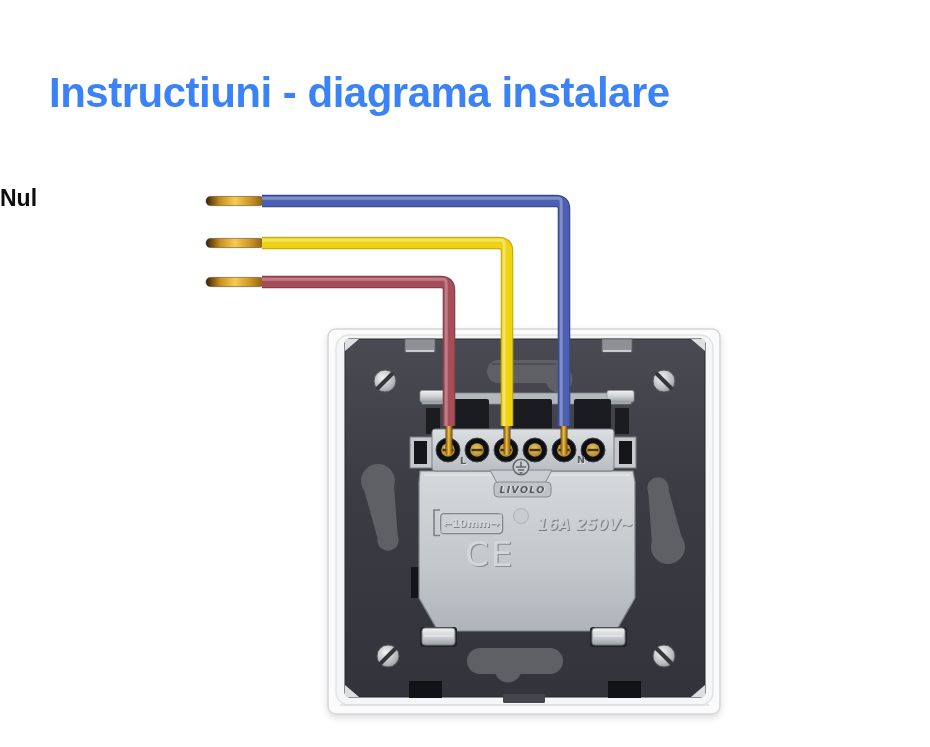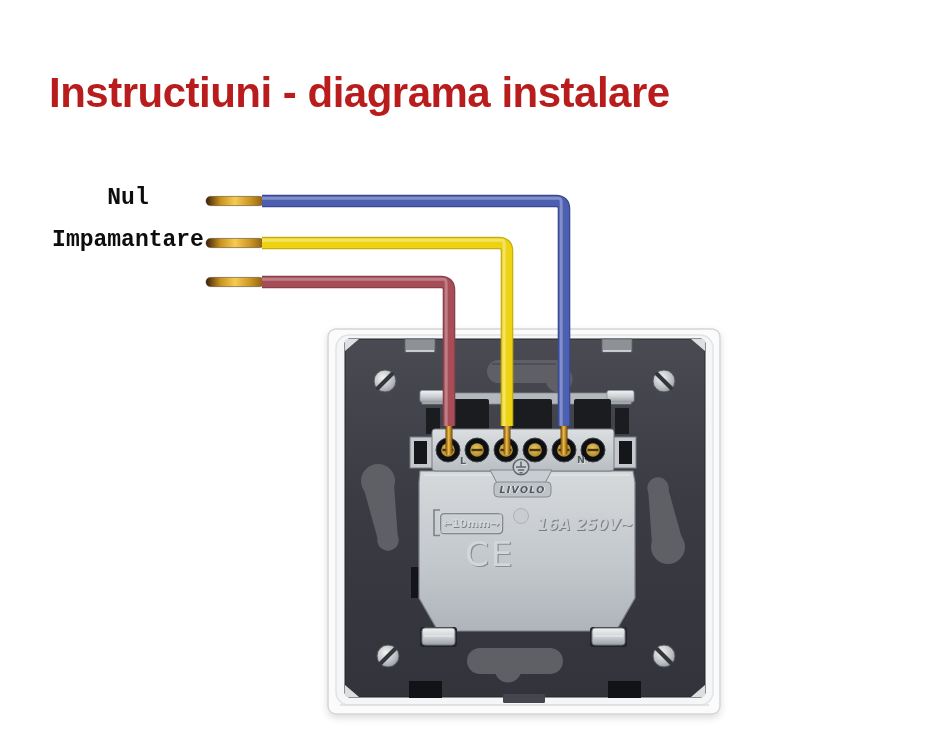--- a/index.html
+++ b/index.html
@@ -1,24 +1,24 @@
 <!DOCTYPE html>
 <html><head>
 <meta charset="utf-8">
 <style>
   html,body{margin:0;padding:0;background:#ffffff;}
   .stage{position:relative;width:930px;height:747px;background:#ffffff;overflow:hidden;
          font-family:"Liberation Sans",sans-serif;}
   .page-title{position:absolute;left:49px;top:70px;margin:0;
               font-family:"Liberation Sans",sans-serif;
               font-size:42px;line-height:46px;font-weight:700;letter-spacing:-0.5px;
-              color:#b91c1c;white-space:nowrap;}
-  .wire-label{position:absolute;left:0;width:192px;text-align:center;
-              font-family:Liberation Mono, monospace;
-              font-size:23px;line-height:25px;font-weight:700;color:#0d0d0d;white-space:nowrap;margin-left:32px;}
+              color:#3b82f6;white-space:nowrap;}
+  .wire-label{position:absolute;left:0;width:192px;text-align:left;
+              font-family:Liberation Sans, sans-serif;
+              font-size:23px;line-height:25px;font-weight:700;color:#0d0d0d;white-space:nowrap;}
   .wire-label.nul{top:186px;}
   .wire-label.impamantare{top:228px;}
   .wire-label.faza{top:268px;}
   svg.diagram{position:absolute;left:0;top:0;}
   svg text{font-family:"DejaVu Sans","Liberation Sans",sans-serif;}
 </style>
 </head>
 <body>
 
 <div class="stage">
@@ -269,15 +269,14 @@
         <path d="M 262 282 H 441 Q 449 282 449 290 V 426" stroke="#87404b" stroke-width="12.6"></path>
         <path d="M 262 282 H 441 Q 449 282 449 290 V 426" stroke-width="10.2" stroke="#a64d57"></path>
         <path d="M 262 279.2 H 444 Q 446.2 279.2 446.2 284 V 426" stroke="#ffffff" stroke-width="3" opacity="0.28"></path>
       </g>
     </g>
   </svg>
 
   <h1 class="page-title">Instructiuni - diagrama instalare</h1>
 
   <div class="wire-label nul">Nul</div>
-  <div class="wire-label impamantare">Impamantare</div>
 
 </div>
 
 </body></html>

